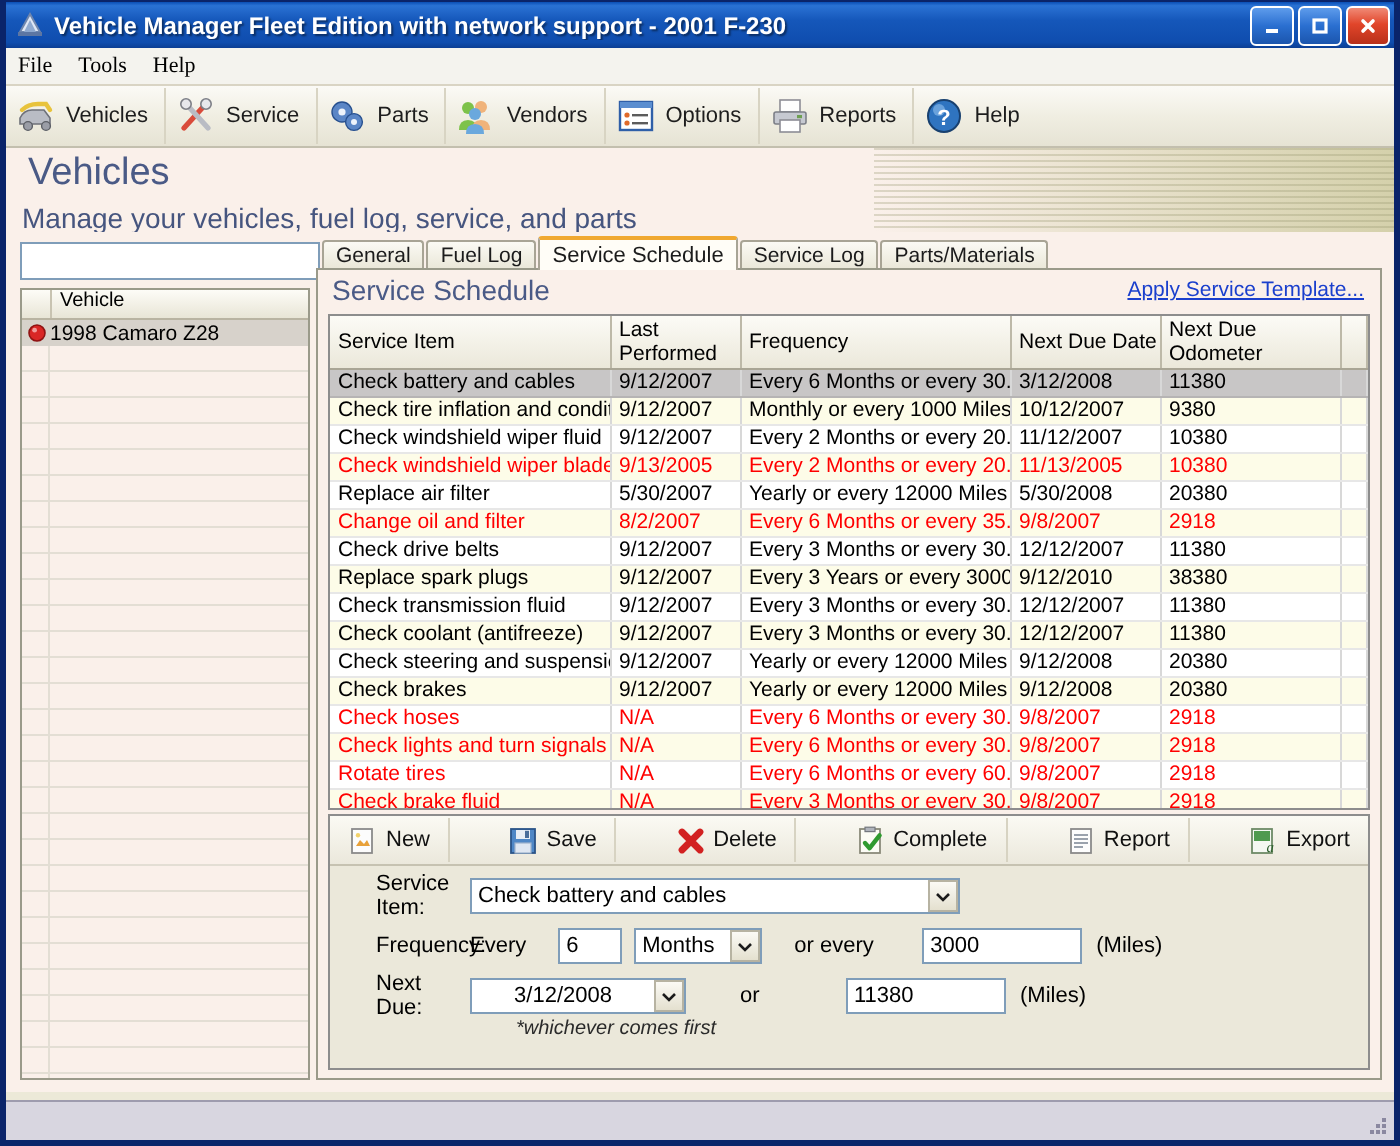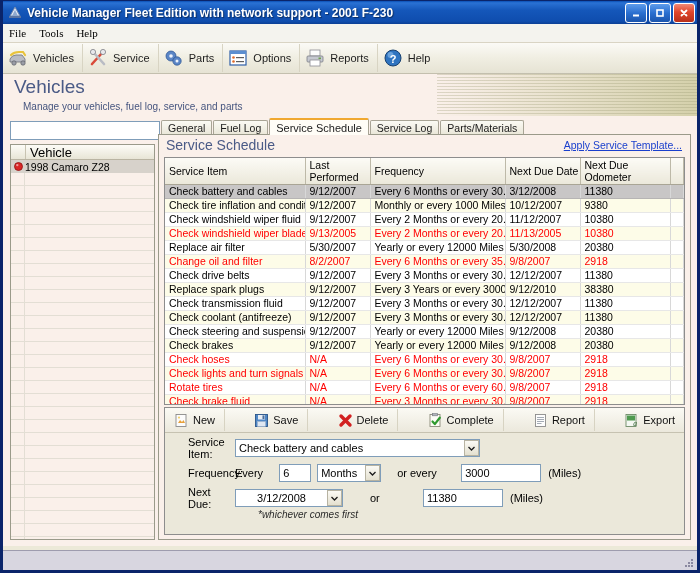--- a/index.html
+++ b/index.html
@@ -75,21 +75,21 @@
     background:
       repeating-linear-gradient(to bottom, rgba(150,150,110,.30) 0px, rgba(150,150,110,.30) 1px, rgba(255,255,255,0) 1px, rgba(255,255,255,0) 3px),
       linear-gradient(to left, rgba(206,203,160,.85), rgba(250,240,234,0));
   }
   .pagehead h1{
     margin:0;position:absolute;left:11px;top:2px;
     font-size:19px;font-weight:normal;color:#4a5a86;
     font-family:"Liberation Sans", sans-serif;
   }
   .pagehead .sub{
-    position:absolute;left:20px;top:27px;font-size:10px;color:#46557f;
+    position:absolute;left:8px;top:27px;font-size:14px;color:#46557f;
   }
   
   .content{
     position:absolute;left:0;top:116px;right:0;bottom:24px;
     background:#faf0ea;
   }
   
   .leftpane{
     position:absolute;left:7px;top:5px;width:145px;bottom:6px;
   }
@@ -104,21 +104,21 @@
     border:1px solid #9a9a8a;background:linear-gradient(to bottom,#fdfdfa,#eceadd);
     display:flex;align-items:center;justify-content:center;
   }
   .vehlist{
     position:absolute;left:0;right:0;top:23px;bottom:0;
     border:1px solid #9a9a8a;background:#faf0ea;overflow:hidden;
   }
   .vl-head{
     height:14px;display:flex;
     background:linear-gradient(to bottom,#fdfcf7,#e8e5d6);
-    border-bottom:1px solid #b9b4a2;font-size:13px;
+    border-bottom:1px solid #b9b4a2;font-size:10px;
   }
   .vl-head .c0{width:14px;border-right:1px solid #c8c3b1;}
   .vl-head .c1{flex:1;padding-left:4px;color:#000;}
   .vl-row{
     height:13px;display:flex;align-items:center;font-size:10.5px;
     background:#d7d2cb;color:#000;
   }
   .vl-row .dot{width:14px;display:flex;justify-content:center;}
   .vl-grid{position:absolute;left:0;right:0;top:28px;bottom:0;
     background:
@@ -291,20 +291,33 @@
             <circle cx="7" cy="8" r="5"></circle>
               <circle cx="13" cy="13" r="4.2"></circle>
           </g>
           <circle cx="7" cy="8" r="1.8" fill="#eef3fb"></circle>
             <circle cx="13" cy="13" r="1.5" fill="#eef3fb"></circle>
         </svg>
       </span>
       <span>Parts</span>
     </div>
 
+    <div class="tbtn">
+      <span class="glyph">
+        <svg width="20" height="20" viewBox="0 0 20 20">
+          <circle cx="6" cy="6" r="3" fill="#7dc24a"></circle>
+          <path d="M1.5 17 q0-5 4.5-5 t4.5 5 z" fill="#7dc24a"></path>
+          <circle cx="12.5" cy="5.5" r="3" fill="#f0b37a"></circle>
+          <path d="M8 17 q0-5 4.5-5 t4.5 5 z" fill="#f0b37a"></path>
+          <circle cx="9.5" cy="9" r="3" fill="#6aa8dd"></circle>
+          <path d="M5 19 q0-5 4.5-5 t4.5 5 z" fill="#6aa8dd"></path>
+        </svg>
+      </span>
+      <span>Vendors</span>
+    </div>
 
     <div class="tbtn">
       <span class="glyph">
         <svg width="20" height="20" viewBox="0 0 20 20">
           <rect x="2" y="3" width="16" height="14" fill="#fff" stroke="#2f5fa8" stroke-width="1.2"></rect>
           <rect x="2" y="3" width="16" height="3" fill="#5b8ed0"></rect>
           <circle cx="5.5" cy="9.5" r="1.3" fill="#e06a2a"></circle>
             <rect x="8" y="9" width="8" height="1.2" fill="#5c5c5c"></rect>
           <circle cx="5.5" cy="13.5" r="1.3" fill="#e06a2a"></circle>
             <rect x="8" y="13" width="8" height="1.2" fill="#5c5c5c"></rect>

